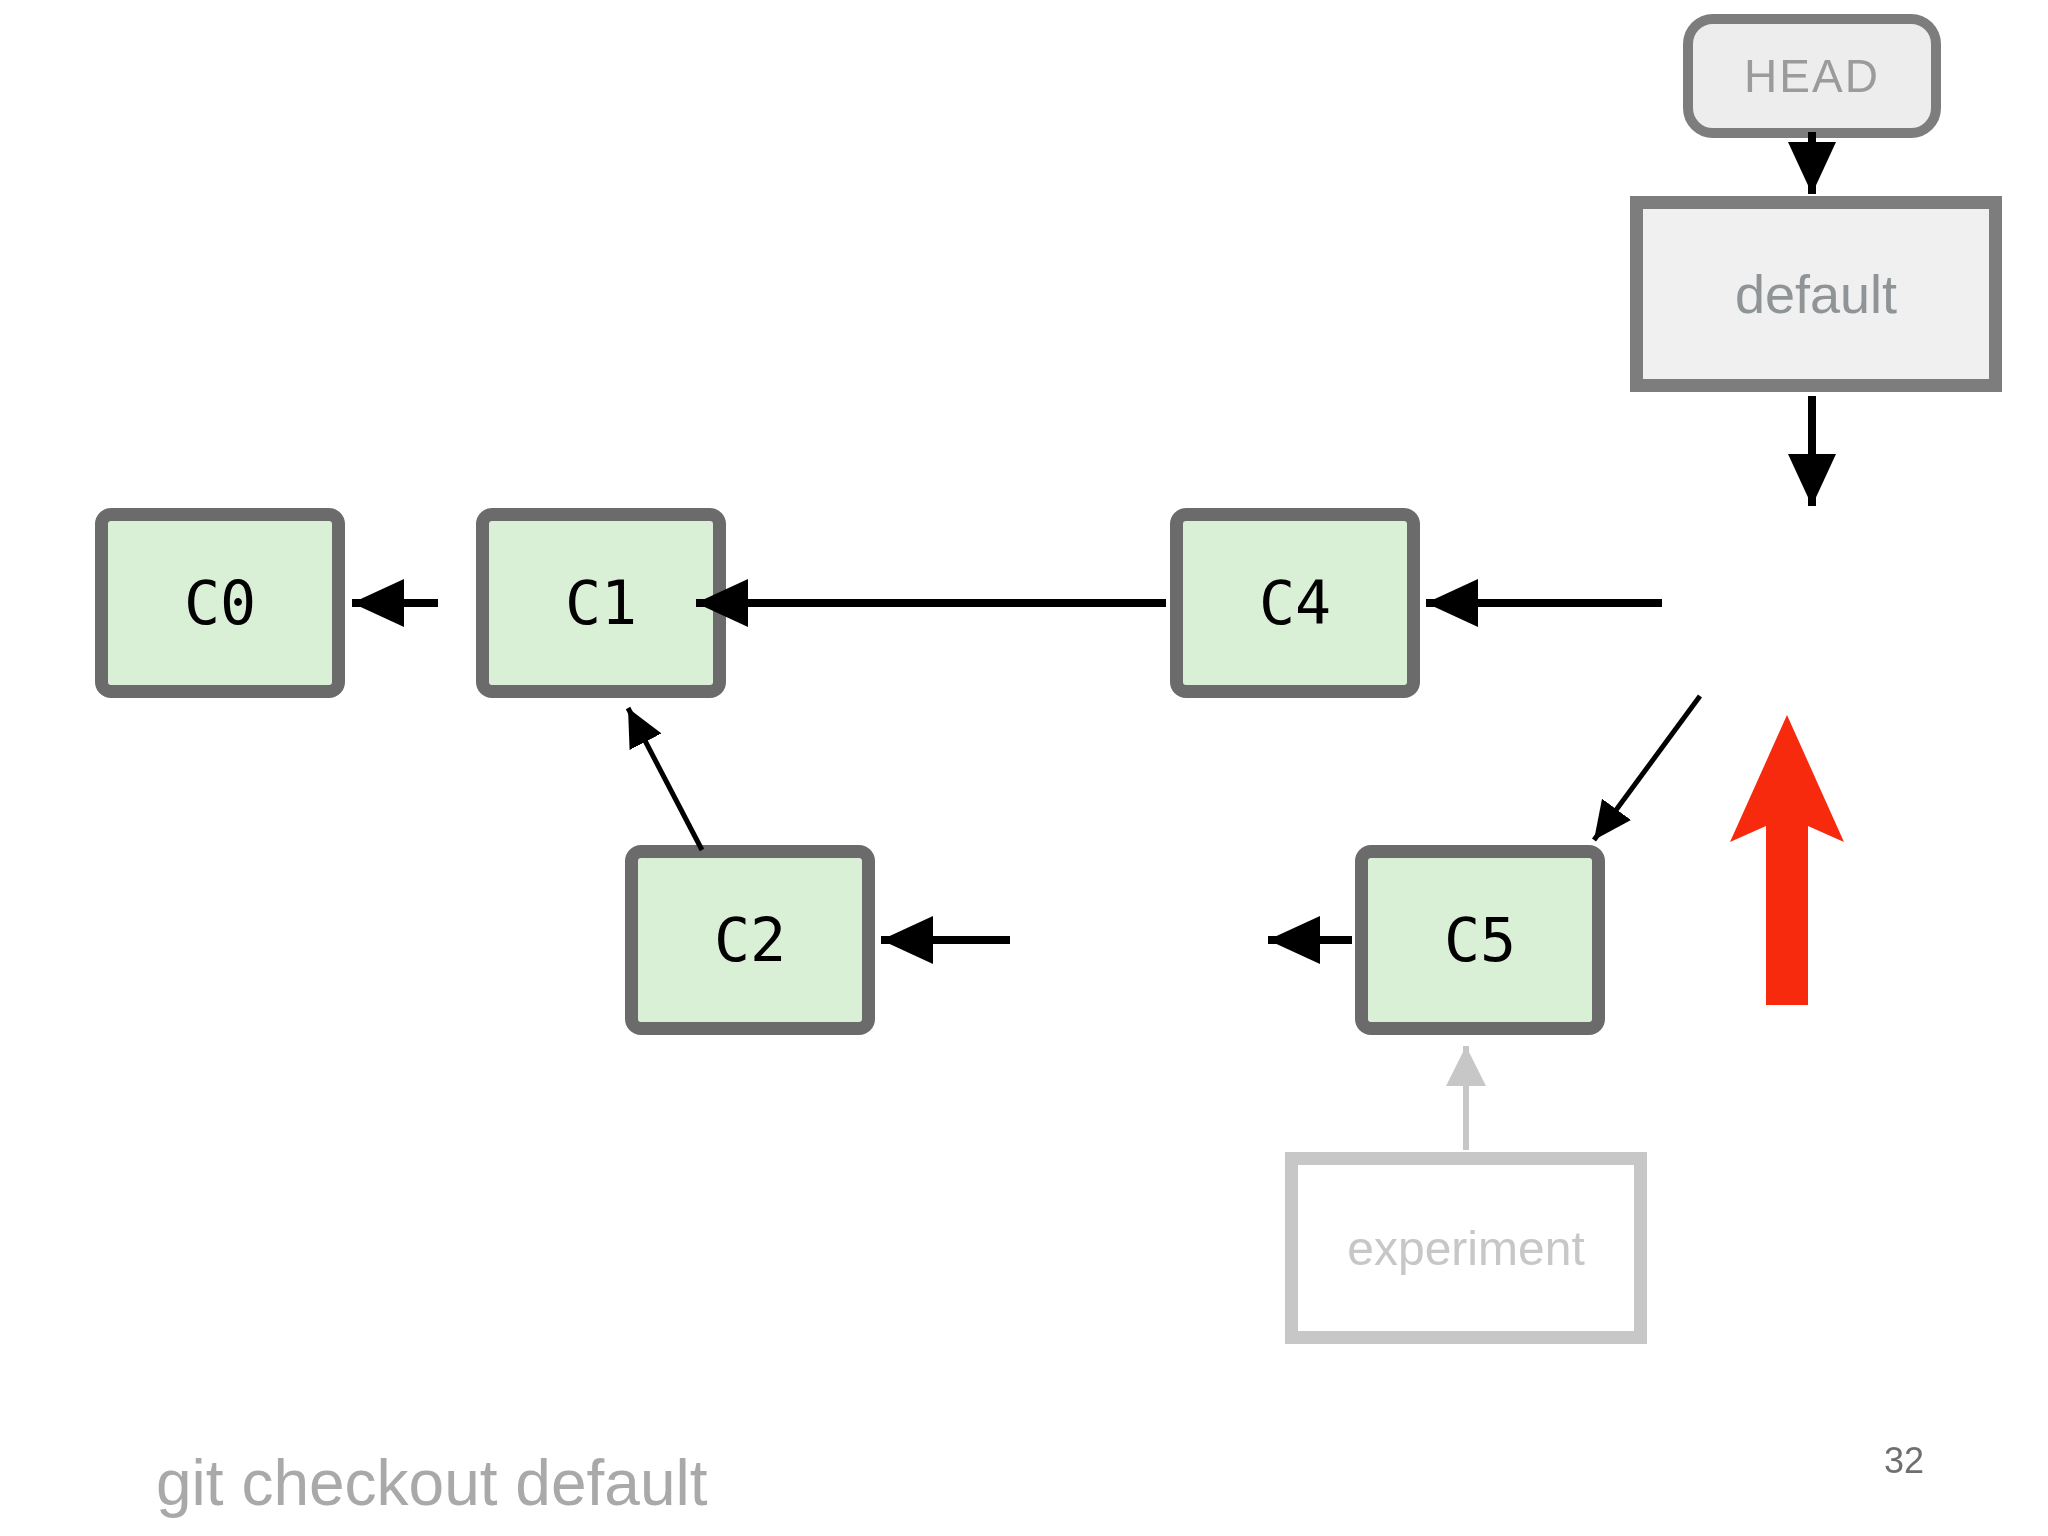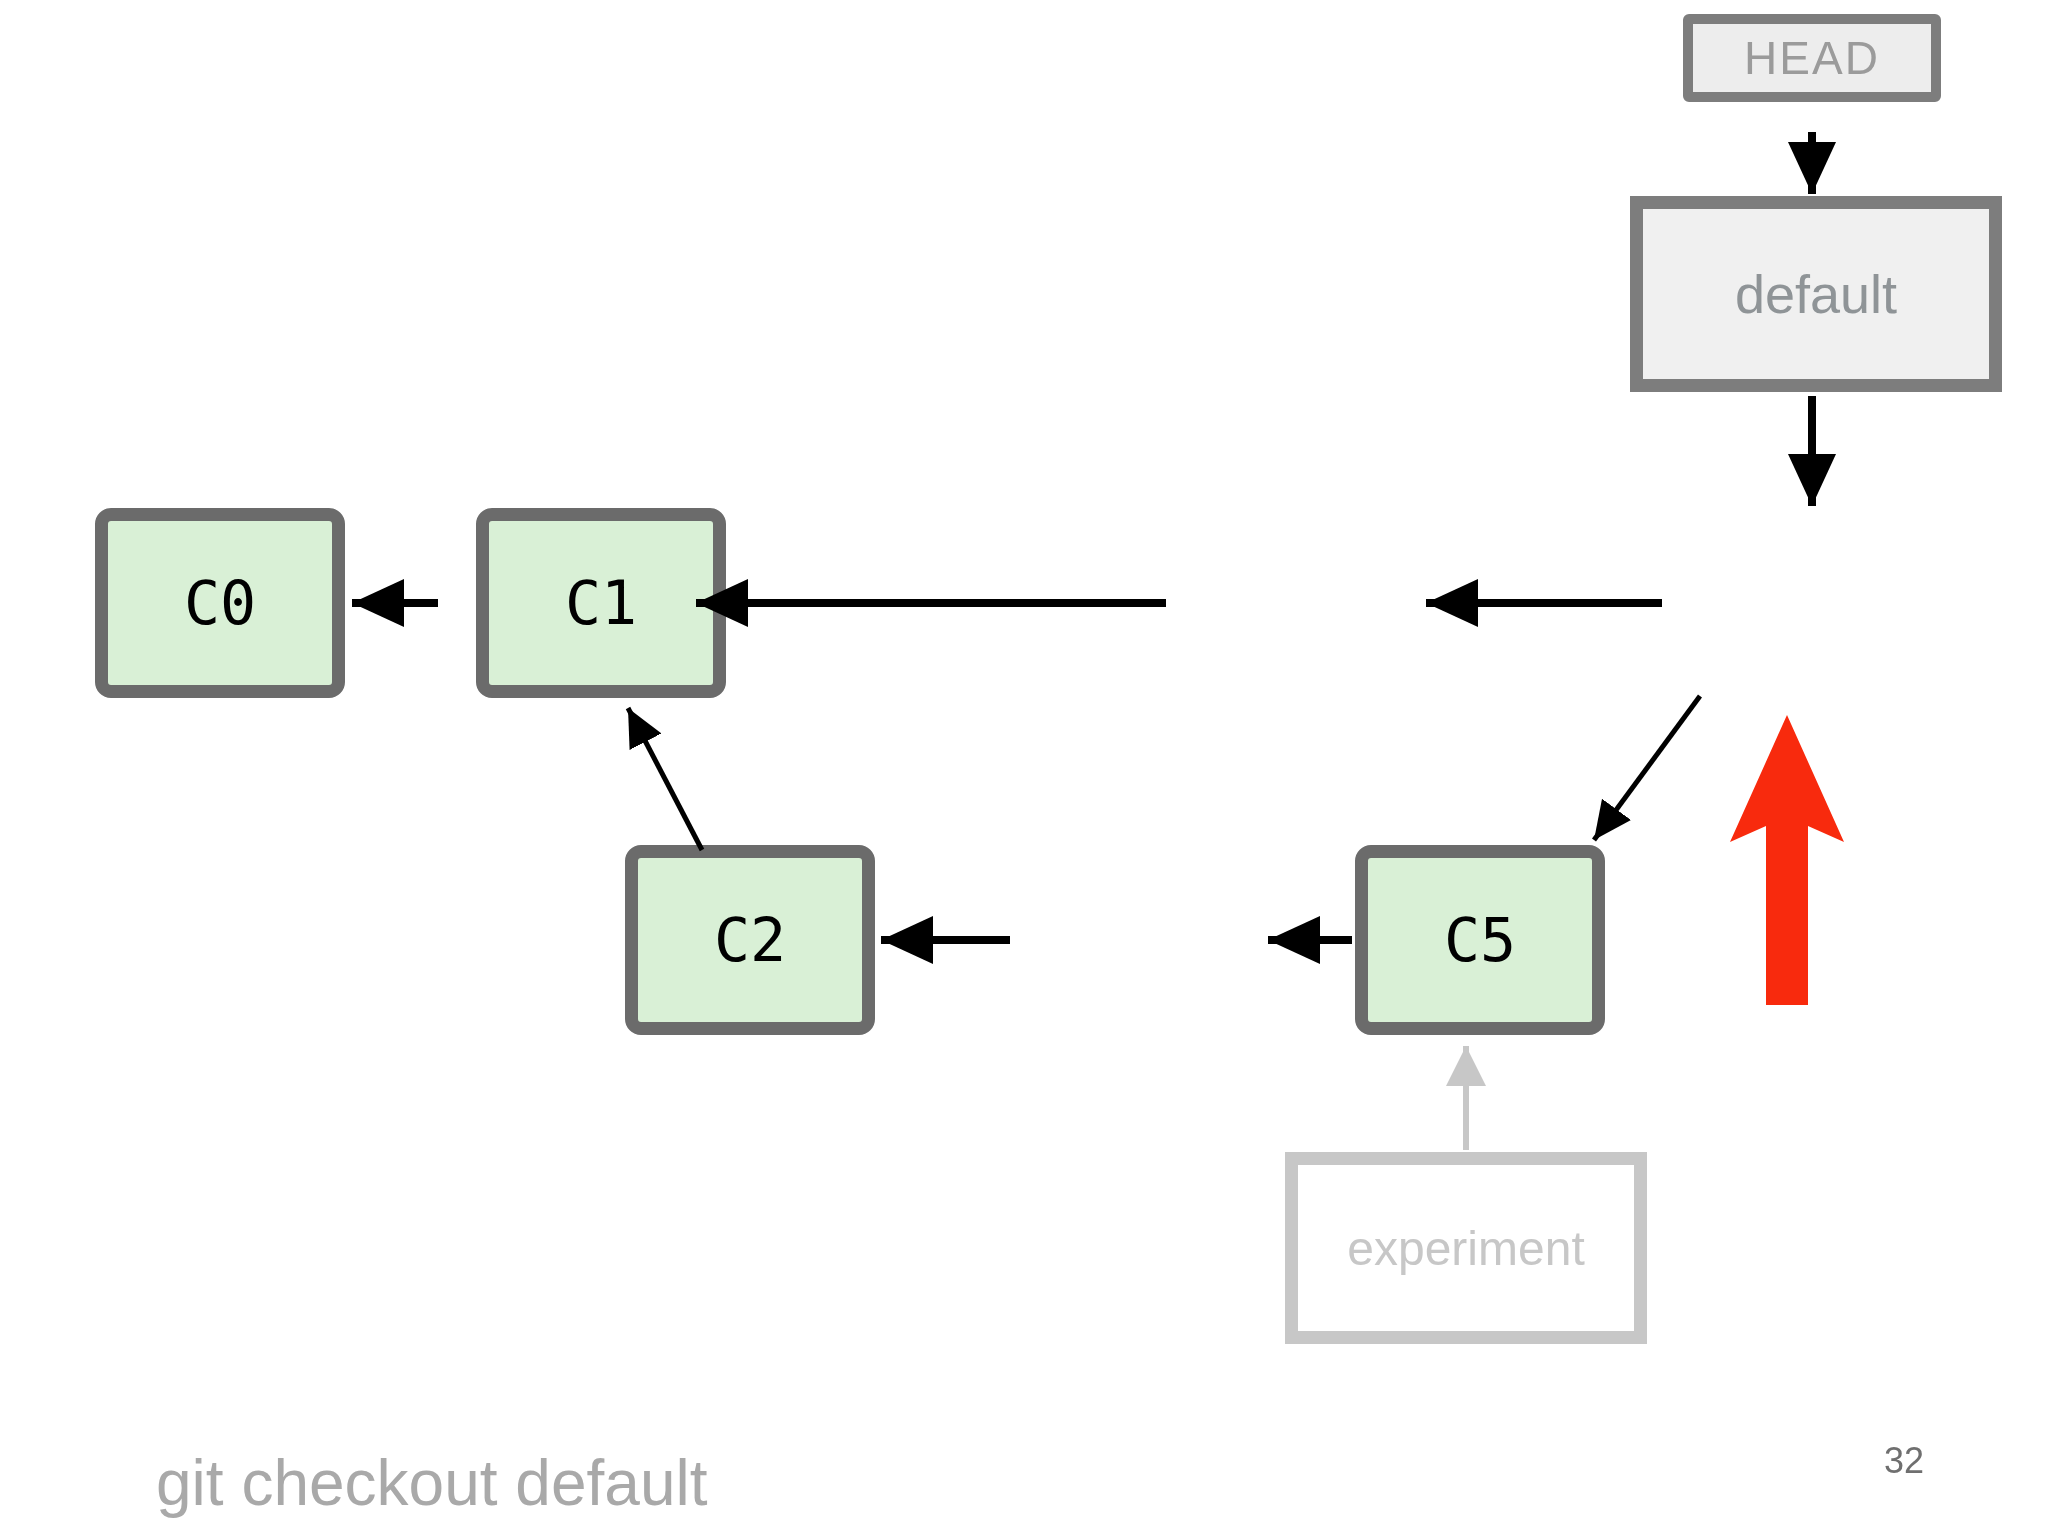--- a/index.html
+++ b/index.html
@@ -20,22 +20,22 @@
     display:flex; align-items:center; justify-content:center;
     font-family:"DejaVu Sans Mono", monospace; font-size:60px; color:#000;
   }
   .branch-box{
     position:absolute; box-sizing:border-box;
     background:var(--branch-box-fill); border:13px solid var(--branch-box-border);
     color:var(--branch-box-text);
     display:flex; align-items:center; justify-content:center;
   }
   #head-box{
-    left:1683px; top:14px; width:258px; height:88px;
-    border-width:10px; border-radius:6px; background:var(--head-box-fill);
+    left:1683px; top:14px; width:258px; height:124px;
+    border-width:10px; border-radius:30px; background:var(--head-box-fill);
     color:var(--head-box-text); font-size:46px; letter-spacing:2px;
   }
   #default-box{ left:1630px; top:196px; width:372px; height:196px; font-size:54px; }
   #experiment-box{
     left:1285px; top:1152px; width:362px; height:192px;
     background:#ffffff; border-color:var(--ghost); color:var(--ghost); font-size:48px;
   }
   .edges{ position:absolute; left:0; top:0; width:2048px; height:1536px; pointer-events:none; }
   .edge{ stroke:var(--arrow-black); stroke-width:8; }
   .edge.thin{ stroke-width:5; }
@@ -56,20 +56,23 @@
 </head>
 <body>
 
 <div class="slide">
 
   <div class="commit" style="left:95px;  top:508px;">
     <span>C0</span>
   </div>
   <div class="commit" style="left:440px; top:508px;margin-left:36px;">
     <span>C1</span>
+  </div>
+  <div class="commit" style="left:1170px;top:508px;">
+    <span>C4</span>
   </div>
   <div class="commit" style="left:625px; top:845px;">
     <span>C2</span>
   </div>
   <div class="commit" style="left:1355px;top:845px;">
     <span>C5</span>
   </div>
 
   <div class="branch-box" id="head-box">
     <span>HEAD</span>

